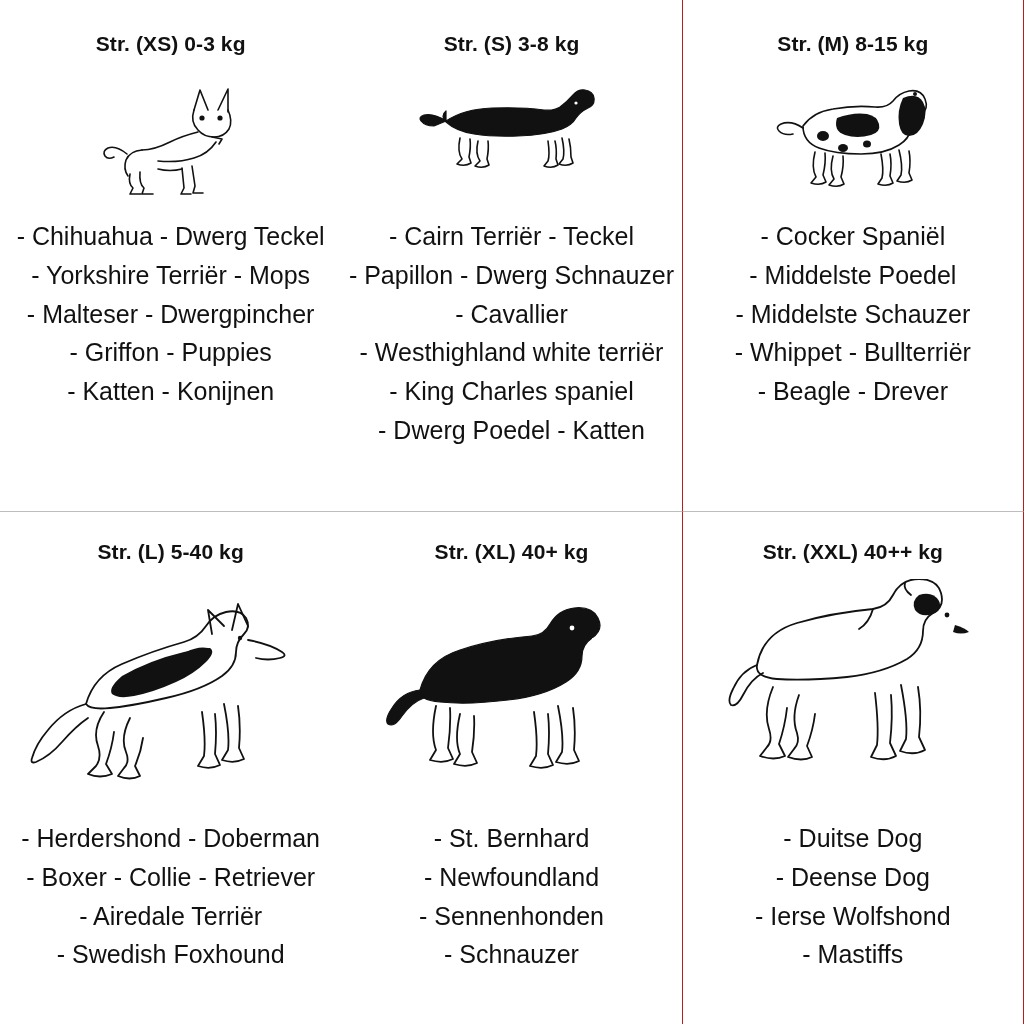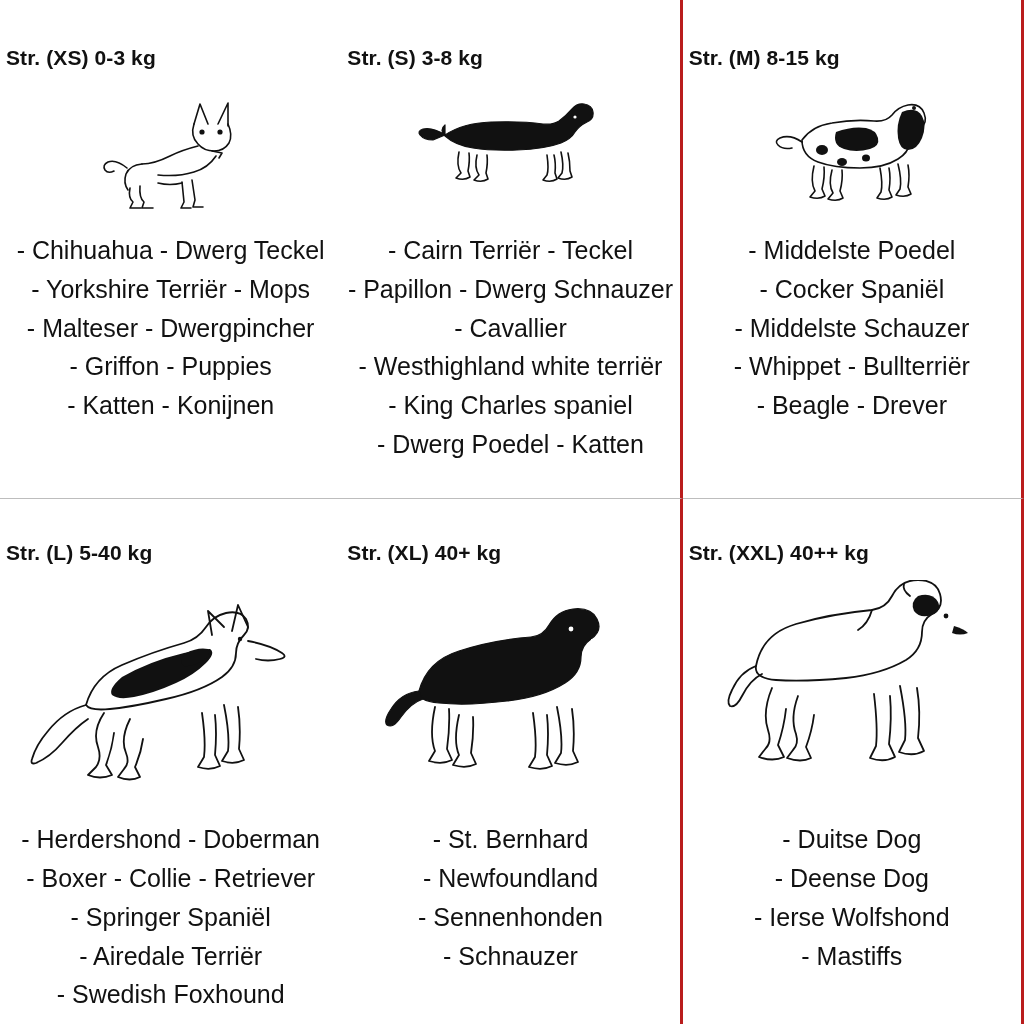--- a/index.html
+++ b/index.html
@@ -20,25 +20,25 @@
     grid-template-rows: 1fr 1fr;
     width: 1024px;
     height: 1024px;
     box-sizing: border-box;
   }
   .cell {
     position: relative;
     box-sizing: border-box;
     display: flex;
     flex-direction: column;
-    align-items: flex-start;
-    padding: 28px 6px 10px 6px;
+    align-items: center;
+    padding: 14px 6px 10px 6px;
   }
   
-  .cell.col1, .cell.col2 { border-right: 3px solid #b91c1c; }
+  .cell.col1, .cell.col2 { border-right: 1px solid #b91c1c; }
   .cell.row0 { border-bottom: 1px solid #bdbdbd; }
 
   .cell-title {
     font-size: 21px;
     font-weight: bold;
     letter-spacing: 0.1px;
     text-align: center;
     margin: 18px 0 0 0;
     line-height: 1.1;
   }
@@ -165,22 +165,22 @@
 
           <path d="M74 52 q16 -6 30 -4 q10 2 12 10 q2 8 -8 11 q-14 4 -26 0 q-12 -4 -8 -17 z"></path>
           <ellipse cx="60" cy="70" rx="6" ry="5"></ellipse>
           <ellipse cx="80" cy="82" rx="5" ry="4"></ellipse>
           <ellipse cx="104" cy="78" rx="4" ry="3.5"></ellipse>
           <circle cx="152" cy="28" r="2"></circle>
         </g>
       </svg>
     </div>
     <div class="breed-list">
+      <div class="breed-line">- Cocker Spaniël</div>
       <div class="breed-line">- Middelste Poedel</div>
-      <div class="breed-line">- Cocker Spaniël</div>
       <div class="breed-line">- Middelste Schauzer</div>
       <div class="breed-line">- Whippet - Bullterriër</div>
       <div class="breed-line">- Beagle - Drever</div>
     </div>
   </div>
 
   <div class="cell row1 col0">
     <div class="cell-title">Str. (L) 5-40 kg</div>
     <div class="silhouette">
       <svg width="290" height="200" viewBox="0 0 290 200" aria-hidden="true">
@@ -205,21 +205,20 @@
 
           <path d="M96 82 q28 -16 62 -24 q18 -4 26 -4 q6 4 -4 14 q-12 12 -30 20 q-22 10 -42 14 q-16 3 -22 -2 q-4 -6 10 -18 z"></path>
           <path d="M160 58 q12 -6 22 -4 q4 6 -6 12 q-10 6 -18 5 q-6 -4 2 -13 z"></path>
           <circle cx="214" cy="44" r="2.2"></circle>
         </g>
       </svg>
     </div>
     <div class="breed-list">
       <div class="breed-line">- Herdershond - Doberman</div>
       <div class="breed-line">- Boxer - Collie - Retriever</div>
-      <div class="breed-line">- Springer Spaniël</div>
       <div class="breed-line">- Airedale Terriër</div>
       <div class="breed-line">- Swedish Foxhound</div>
     </div>
   </div>
 
   <div class="cell row1 col1">
     <div class="cell-title">Str. (XL) 40+ kg</div>
     <div class="silhouette">
       <svg width="250" height="200" viewBox="0 0 250 200" aria-hidden="true">
         <g fill="#111" stroke="#111" stroke-width="1.2" stroke-linejoin="round">

